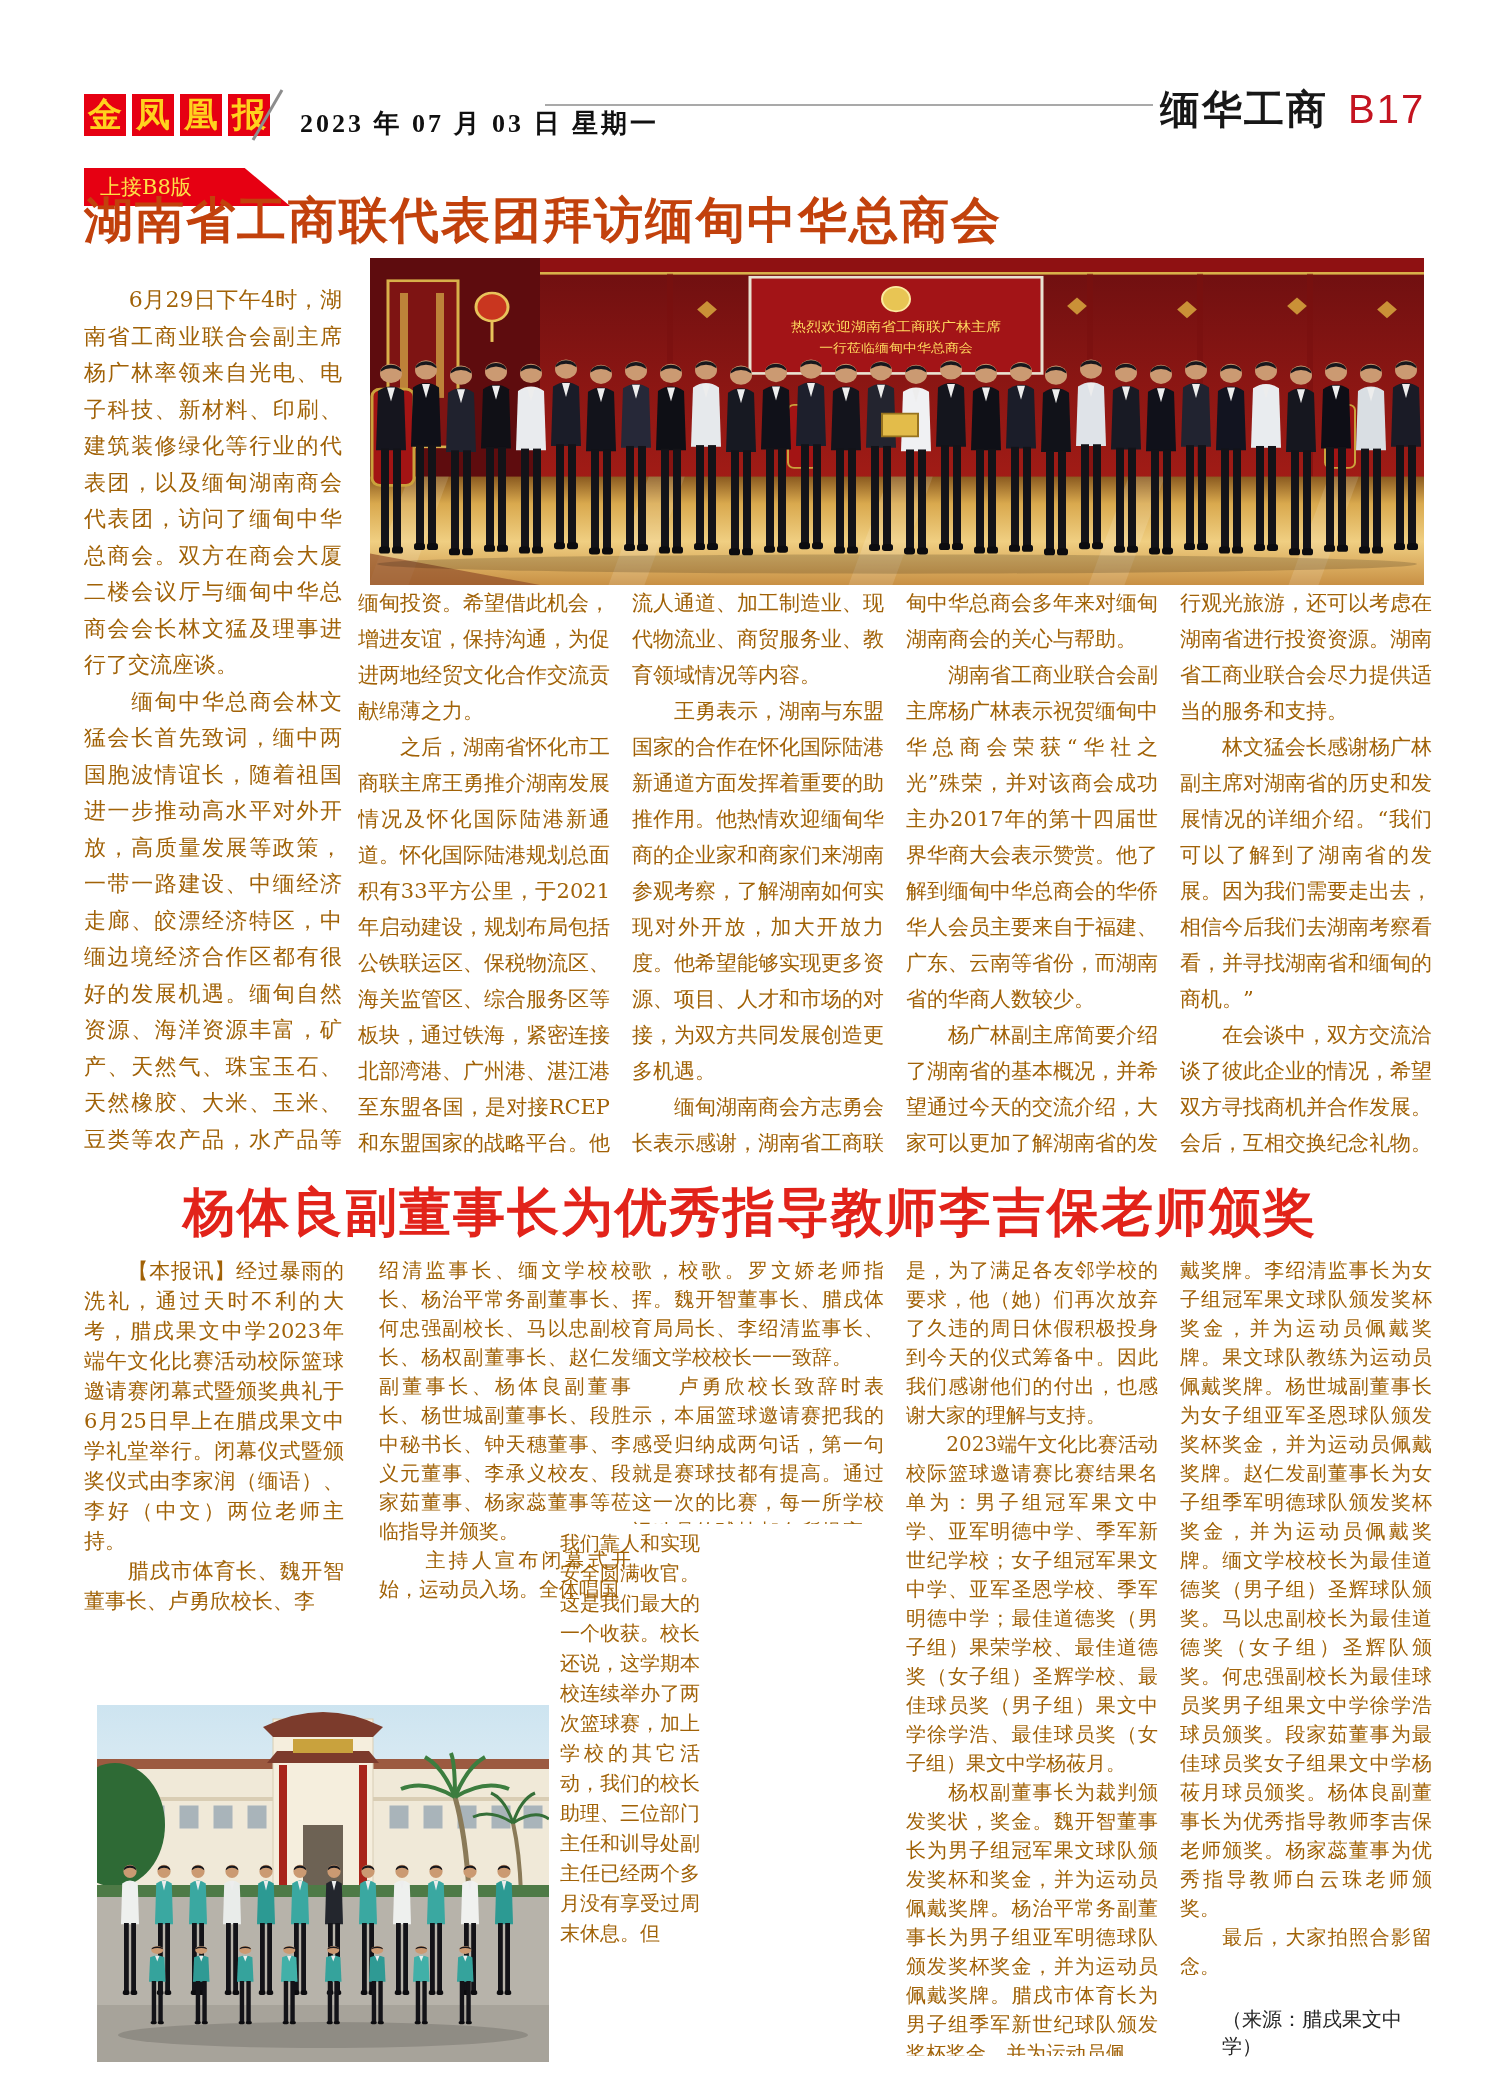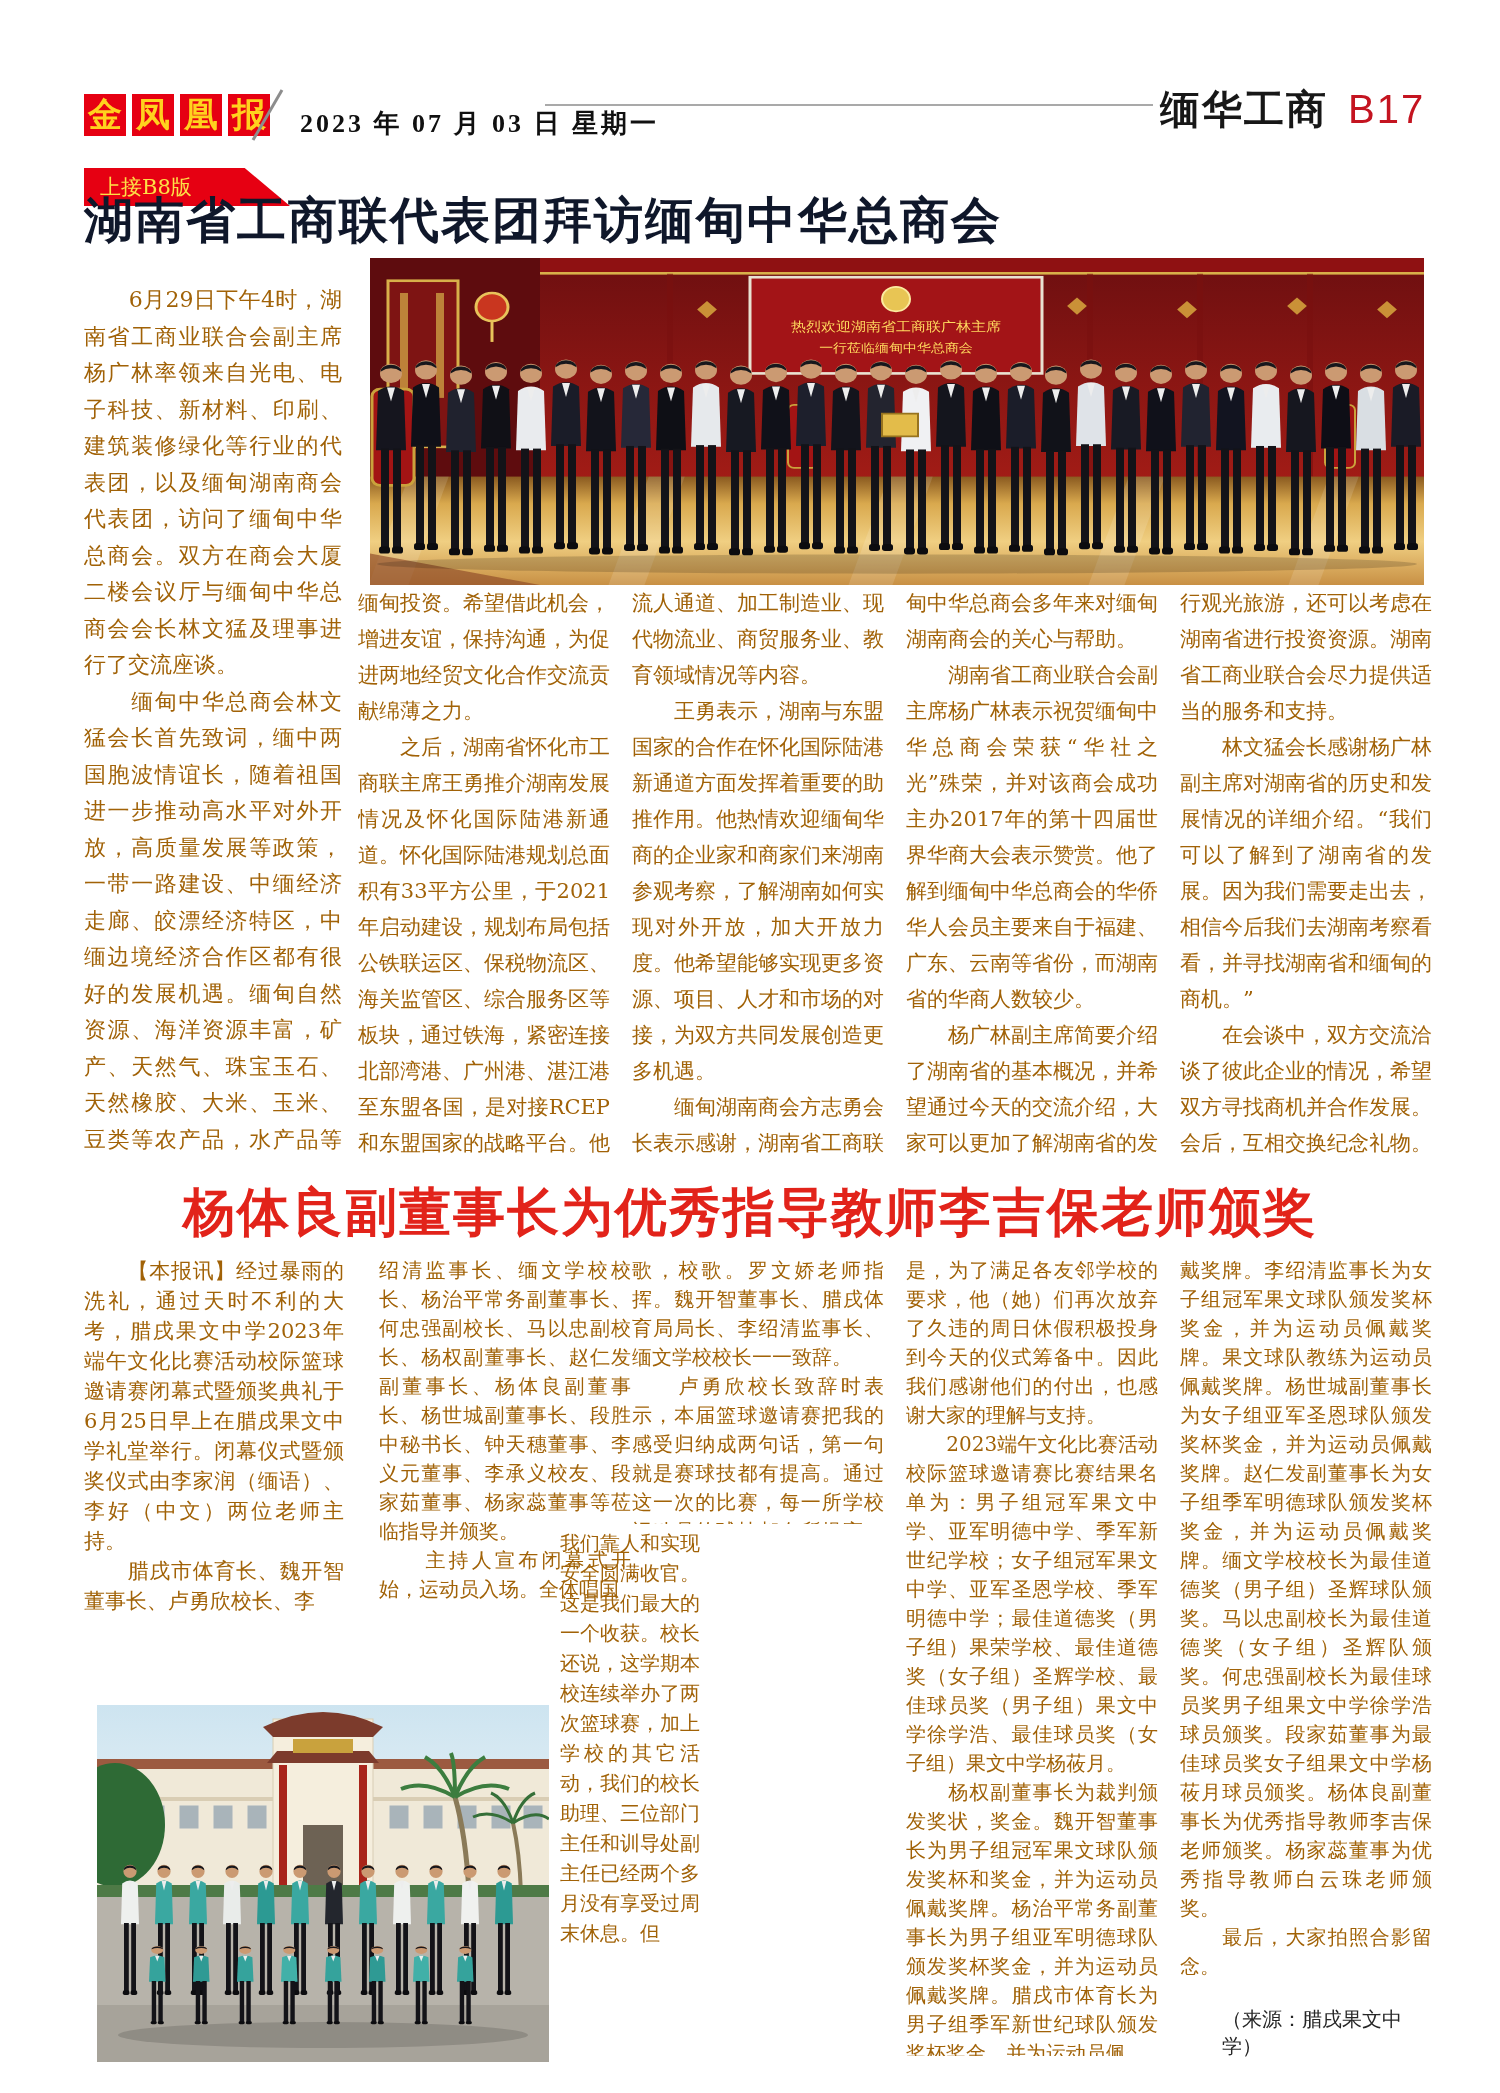--- a/index.html
+++ b/index.html
@@ -14,21 +14,21 @@
   .issue-date{left:300px;top:106px;font-size:26px;letter-spacing:3px;color:#101010;
               font-family:"Liberation Serif",serif;font-weight:bold;}
   .hrule{left:545px;top:104px;width:608px;height:2px;background:#a9a9a9;}
   .section{left:1160px;top:82px;font-size:40px;font-weight:bold;color:#171717;
            font-family:"Liberation Sans",sans-serif;letter-spacing:2px;display:flex;align-items:baseline;}
   .pageno{color:#c41420;margin-left:20px;font-family:"Liberation Sans",sans-serif;font-weight:normal;}
   .tag{left:84px;top:168px;width:206px;height:38px;background:#e60012;color:#fde047;font-size:21px;
        line-height:38px;padding-left:16px;box-sizing:border-box;
        clip-path:polygon(0 0,78% 0,100% 100%,0 100%);}
   
-  .a1-headline{left:84px;top:188px;width:960px;font-size:49px;font-weight:900;color:#0f172a;
+  .a1-headline{left:84px;top:188px;width:960px;font-size:49px;font-weight:900;color:#c2410c;
                font-family:"Liberation Sans",sans-serif;letter-spacing:2px;white-space:nowrap;}
   .photo1{left:358px;top:246px;width:1054px;height:327px;}
   .colbody{text-align:justify;white-space:pre-wrap;word-break:break-all;overflow:hidden;color:#a16207;}
   .a1c1{left:84px;top:282px;width:258px;height:876px;font-size:22px;line-height:36.5px;}
   .a1col{top:585px;width:252px;height:582px;font-size:21px;line-height:36px;}
   .a1c2{left:358px;} .a1c3{left:632px;} .a1c4{left:906px;} .a1c5{left:1180px;}
   
   .a2-headline{left:60px;top:1178px;width:1380px;text-align:center;font-size:52px;font-weight:900;
                color:#e2231a;font-family:"Liberation Sans",sans-serif;letter-spacing:2px;}
   .a2col{top:1256px;font-size:20px;line-height:29px;}

